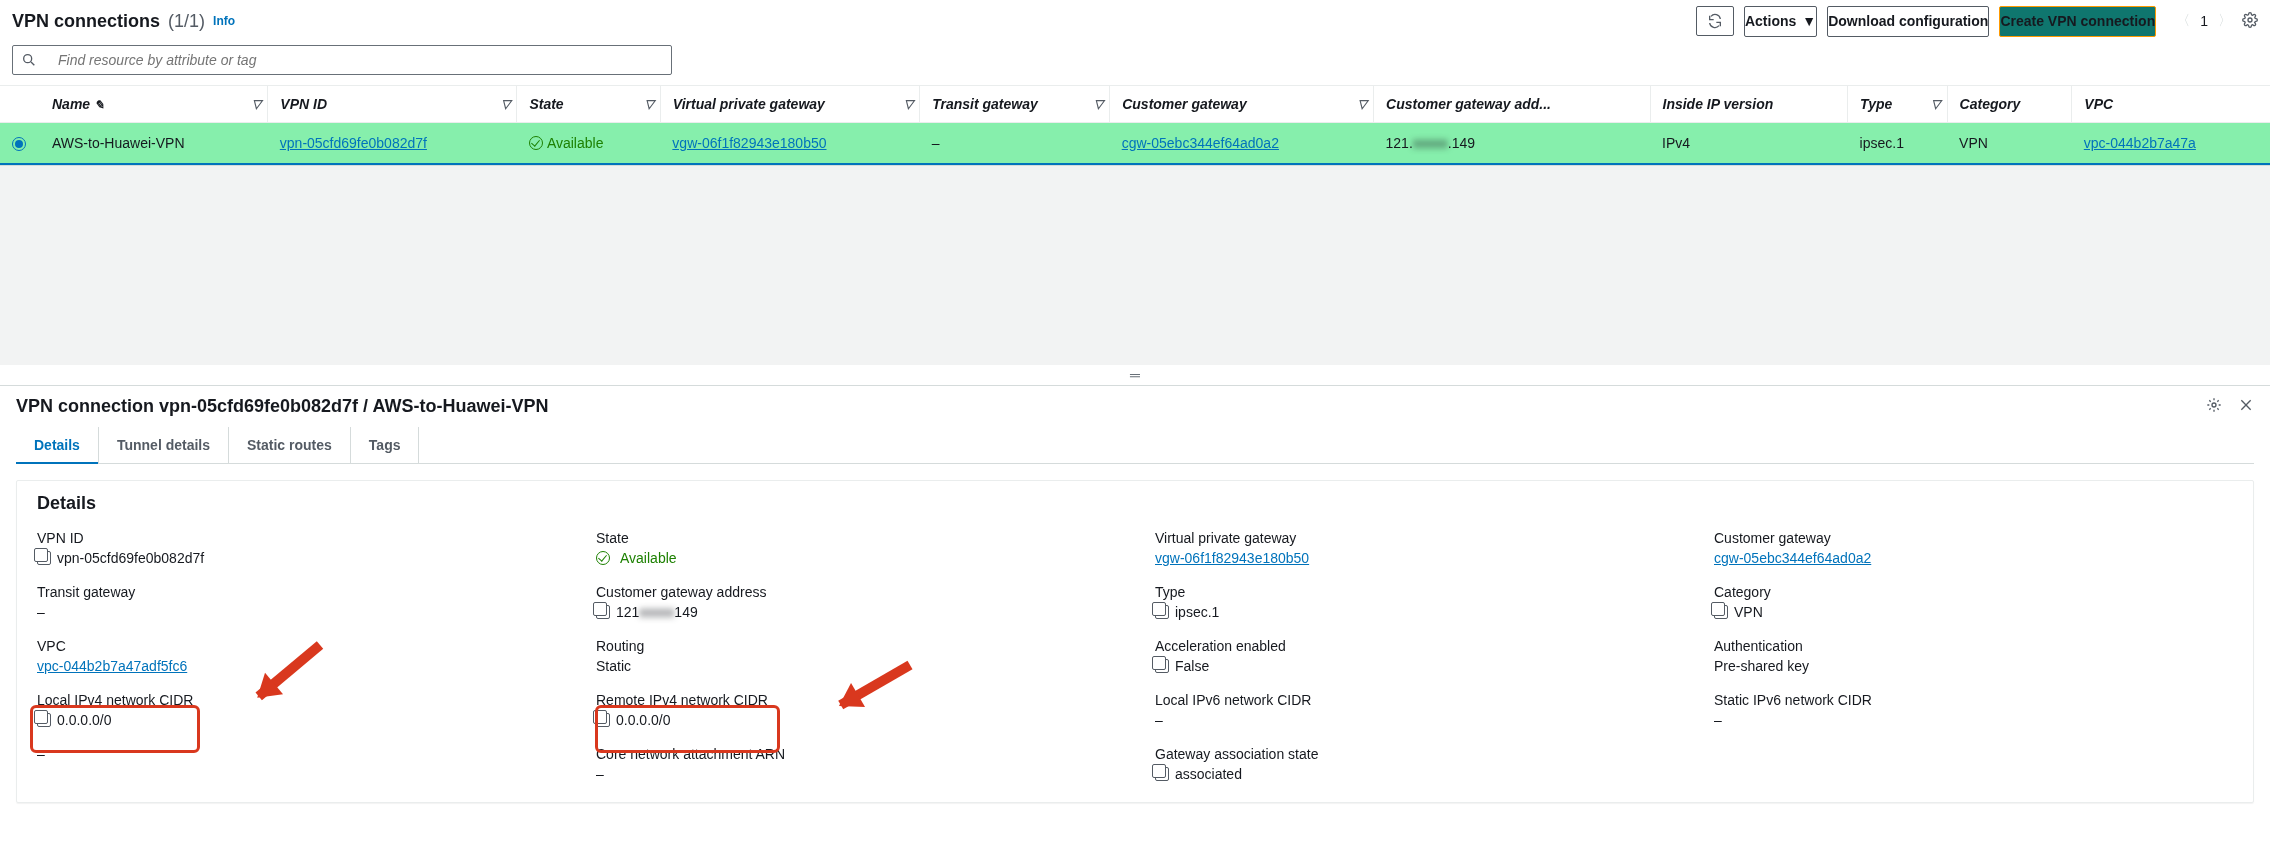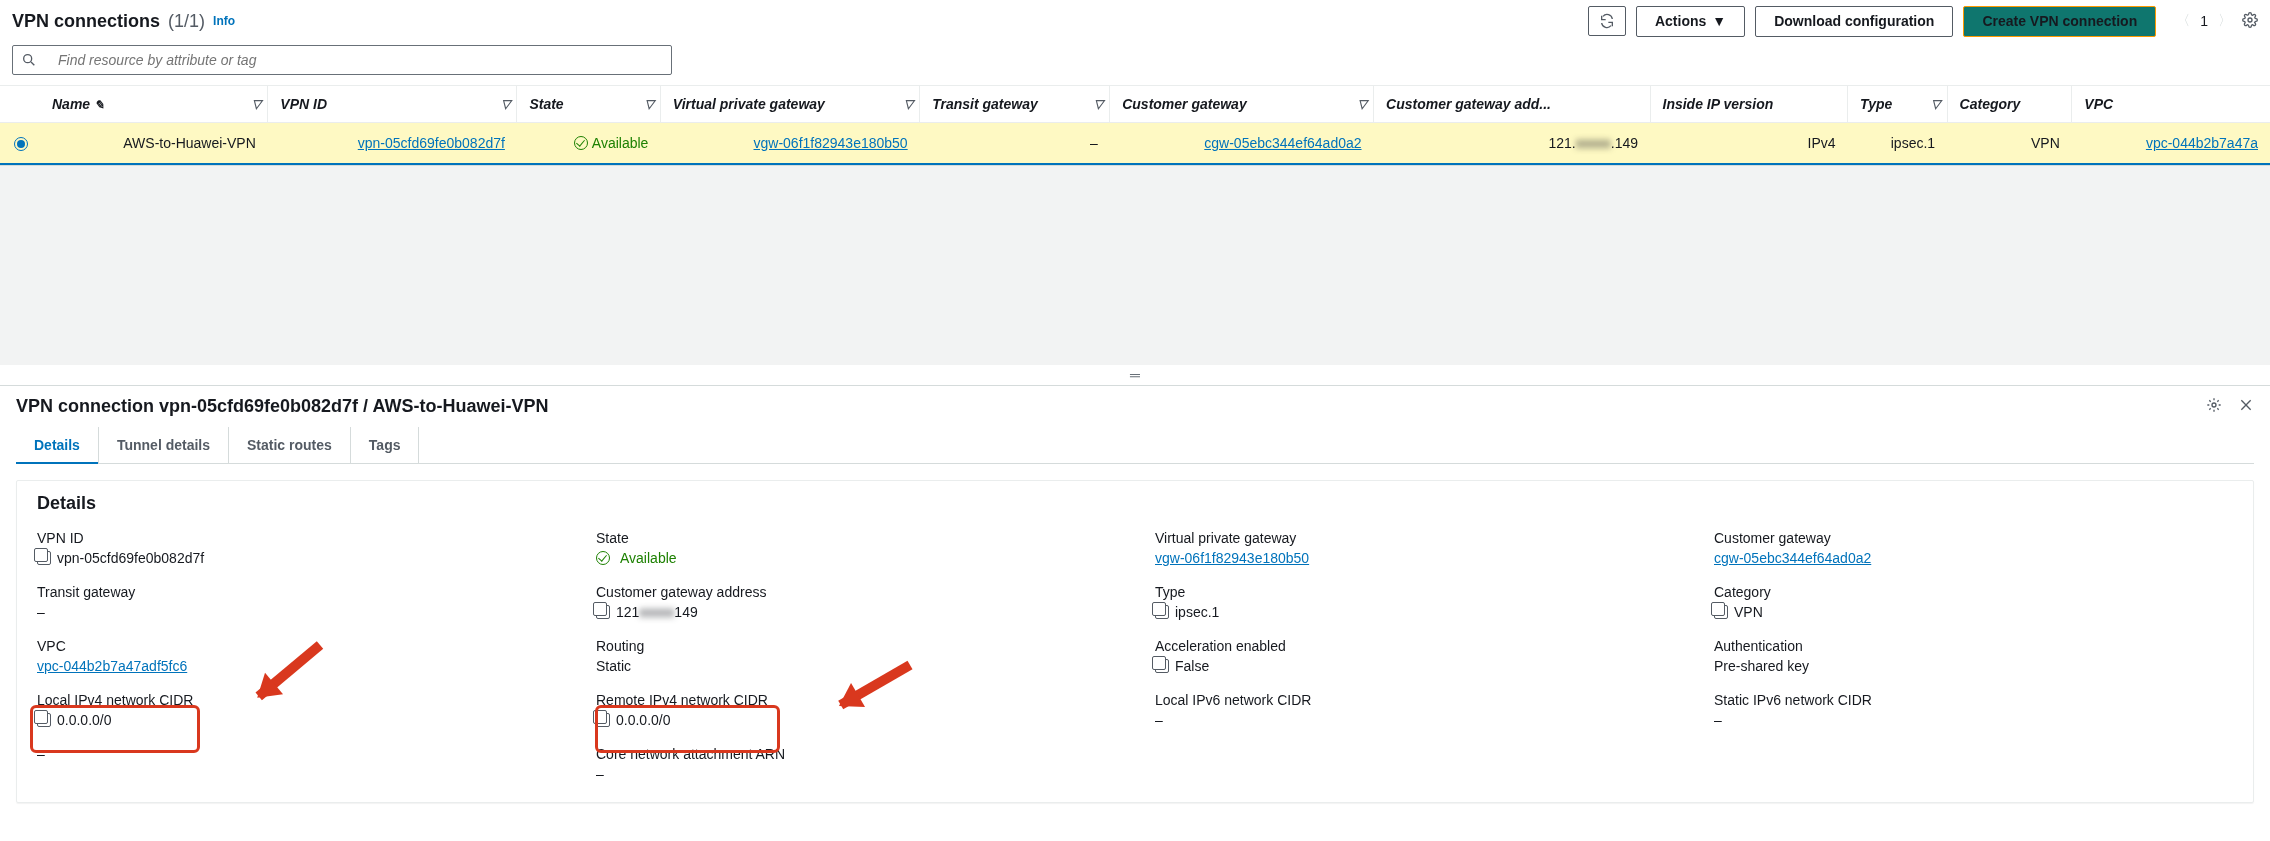--- a/index.html
+++ b/index.html
@@ -17,21 +17,21 @@
     justify-content: space-between;
     padding: 6px 12px 4px;
   }
   .header-left { display:flex; align-items: center; gap:8px; }
   .header-title { font-size: 18px; font-weight: 700; }
   .header-count { font-size:18px; font-weight:400; color:#545b64; }
   .info-link { color:#0073bb; font-size:12px; font-weight:700; cursor:pointer; }
   .header-right { display:flex; align-items:center; gap:10px; }
   .btn {
     border:1px solid #545b64; border-radius:2px; background:#fff;
-    padding:6px 18px; font-size:14px; font-weight:700; color:#16191f; cursor:pointer;
+    padding:6px 0; font-size:14px; font-weight:700; color:#16191f; cursor:pointer;
     display:flex; align-items:center; gap:6px; line-height:1.2;
   }
   .btn.icon-only { padding:6px 10px; }
   .btn.primary { background:#0f766e; border-color:#ff9900; color:#16191f; }
   .pagination { display:flex; align-items:center; gap:10px; margin-left:10px;}
   .pagination .page-arrow { color:#879196; cursor:pointer; }
   .pagination .page-arrow.disabled { color:#d5dbdb; }
   .gear { color:#545b64; cursor:pointer; }
   
   .search-wrap { padding: 4px 12px 10px; }
@@ -47,21 +47,21 @@
     padding:10px 12px; border-top:1px solid #eaeded; border-bottom:1px solid #eaeded;
     position:relative; white-space:nowrap;font-style:italic;
   }
   .tbl thead th .sort { position:absolute; right:6px; top:50%; transform:translateY(-50%); color:#545b64; font-size:12px;}
   .col-divider { border-left:1px solid #eaeded; }
   .tbl tbody td {
     padding:12px 12px; font-size:14px; white-space:nowrap;
     border-bottom:2px solid #0073bb;
     background:#f1faff;
   }
-  .tbl tbody tr.selected td { background:#fef9c3;text-align:right; }
+  .tbl tbody tr.selected td { background:#86efac; }
   .radio-dot {
     width:14px; height:14px; border-radius:50%; border:1px solid #0073bb;
     display:inline-flex; align-items:center; justify-content:center;
   }
   .radio-dot::after { content:""; width:8px; height:8px; border-radius:50%; background:#0073bb; display:block;}
   .link { color:#0073bb; text-decoration:underline; cursor:pointer; }
   .state-ok-icon {
     display:inline-block; width:14px; height:14px; border:1.5px solid #1d8102;
     border-radius:50%; position:relative; vertical-align:-2px; margin-right:4px;
   }
@@ -319,20 +319,27 @@
           <div class="field-label">Acceleration enabled</div>
           <div class="field-value">
               <span class="copy-icon"></span>
               <span>False</span>
             </div>
         </div>
         <div class="field">
           <div class="field-label">Local IPv6 network CIDR</div>
           <div class="field-value">–</div>
         </div>
+        <div class="field">
+          <div class="field-label">Gateway association state</div>
+          <div class="field-value">
+              <span class="copy-icon"></span>
+              <span>associated</span>
+            </div>
+        </div>
       </div>
 
       <div class="col">
         <div class="field">
           <div class="field-label">Customer gateway</div>
           <div class="field-value">
               <span class="link">cgw-05ebc344ef64ad0a2</span>
             </div>
         </div>
         <div class="field">

